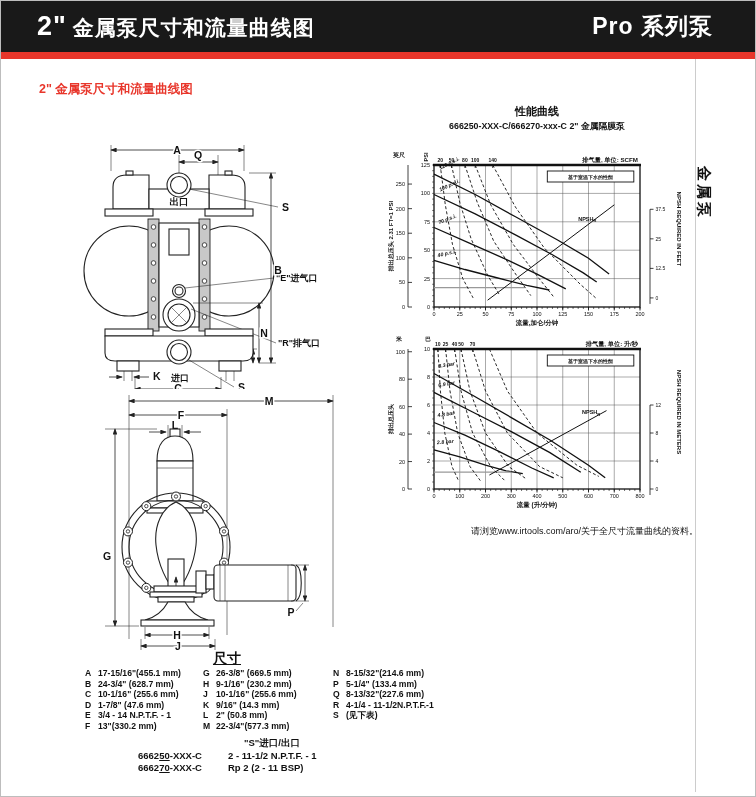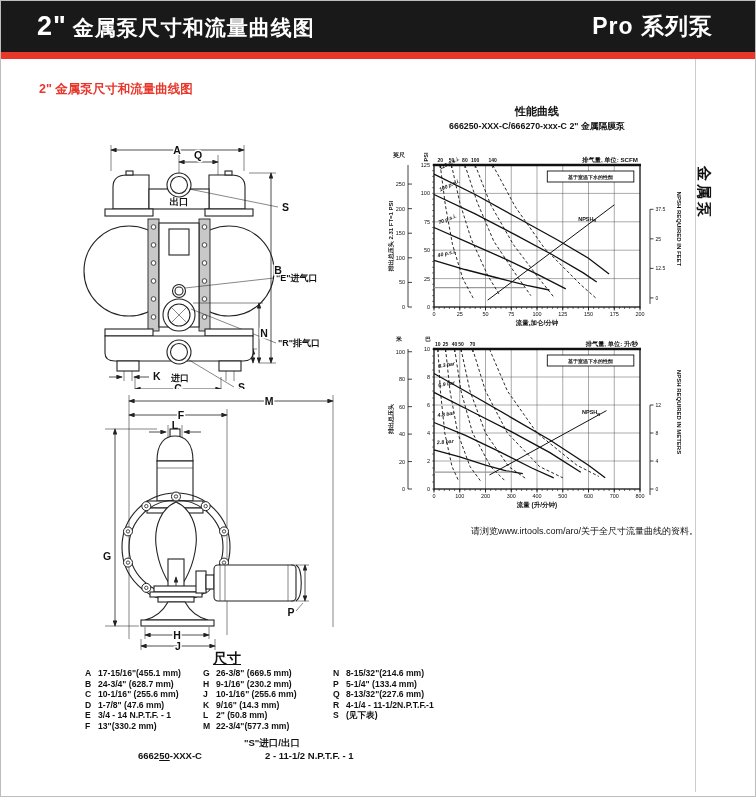--- a/index.html
+++ b/index.html
@@ -21,21 +21,21 @@
   .note{position:absolute;left:375px;top:524px;width:322px;text-align:right;font-size:9px;}
   .dims-heading{position:absolute;left:196px;top:649px;font-size:14px;font-weight:bold;text-decoration:underline;margin-left:16px;}
   .dim-cols{position:absolute;left:84px;top:667px;display:flex;}
   .dim-col{margin-right:14px;}
   .dim-col:nth-child(1){width:104px;}
   .dim-col:nth-child(2){width:116px;}
   .dim-row{display:flex;font-size:8.6px;line-height:10.6px;font-weight:bold;}
   .dk{width:13px;}
   .s-table{position:absolute;left:137px;top:736px;font-size:9.5px;font-weight:bold;line-height:12.5px;}
   .s-head{margin-left:106px;}
-  .s-row{display:flex;gap:37px;}
+  .s-row{display:flex;}
   .s-model{width:90px;}
   .s-val{}
   .u{text-decoration:underline;}
   svg{font-family:"Liberation Sans",sans-serif;}
   .draw{position:absolute;}
   .ol{fill:none;stroke:#222;stroke-width:1.1;}
   .olw{fill:#fff;stroke:#222;stroke-width:1.1;}
   .gr{fill:#c8c8c8;stroke:#222;stroke-width:0.9;}
   .xl{stroke:#222;stroke-width:0.55;fill:none;}
   .dl{stroke:#222;stroke-width:0.8;fill:none;marker-start:url(#ar);marker-end:url(#ar);}
@@ -645,15 +645,19 @@
         </div>
       </div>
     </div>
 
   <div class="s-table">
     <div class="s-head">"S"进口/出口</div>
     <div class="s-row">
       <span class="s-model"><span>6662</span><span class="u">50</span><span>-XXX-C</span></span>
       <span class="s-val">2 - 11-1/2 N.P.T.F. - 1</span>
     </div>
+    <div class="s-row">
+      <span class="s-model"><span>6662</span><span class="u">70</span><span>-XXX-C</span></span>
+      <span class="s-val">Rp 2 (2 - 11 BSP)</span>
+    </div>
   </div>
 
 </div>
 
 </body></html>

